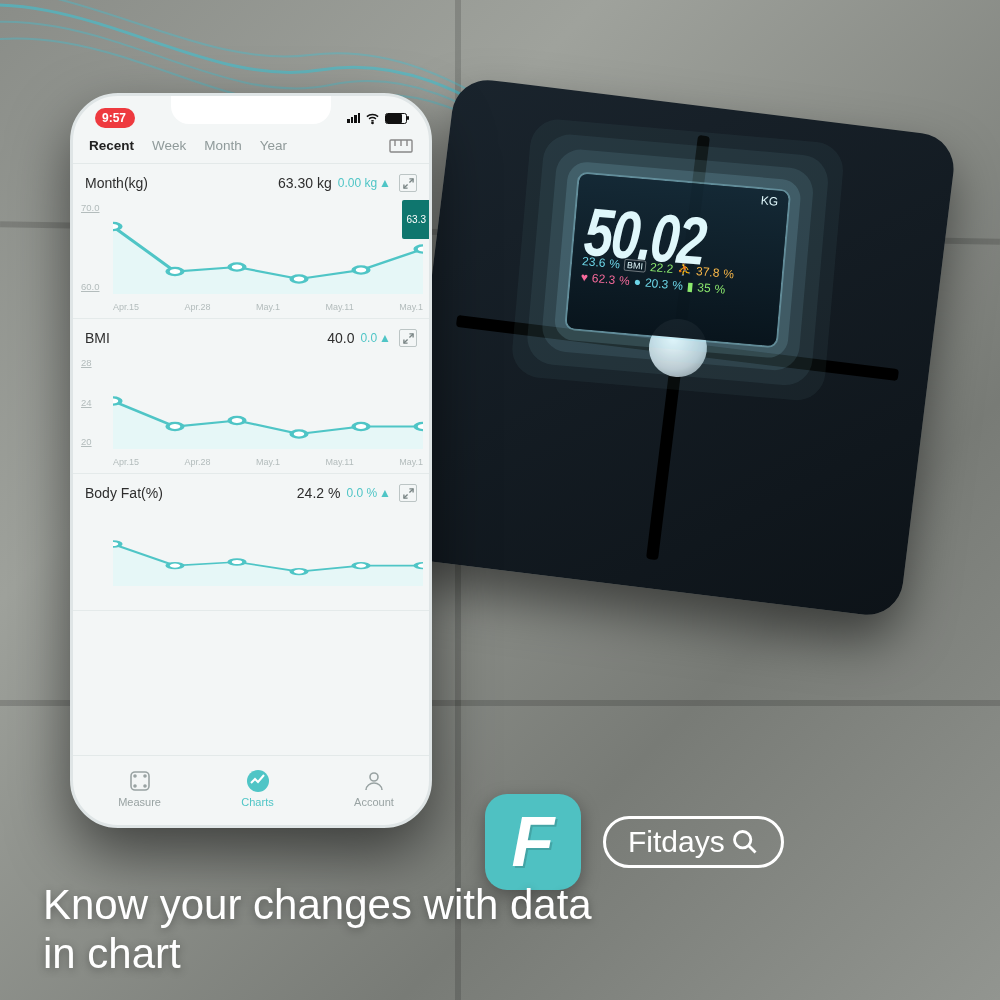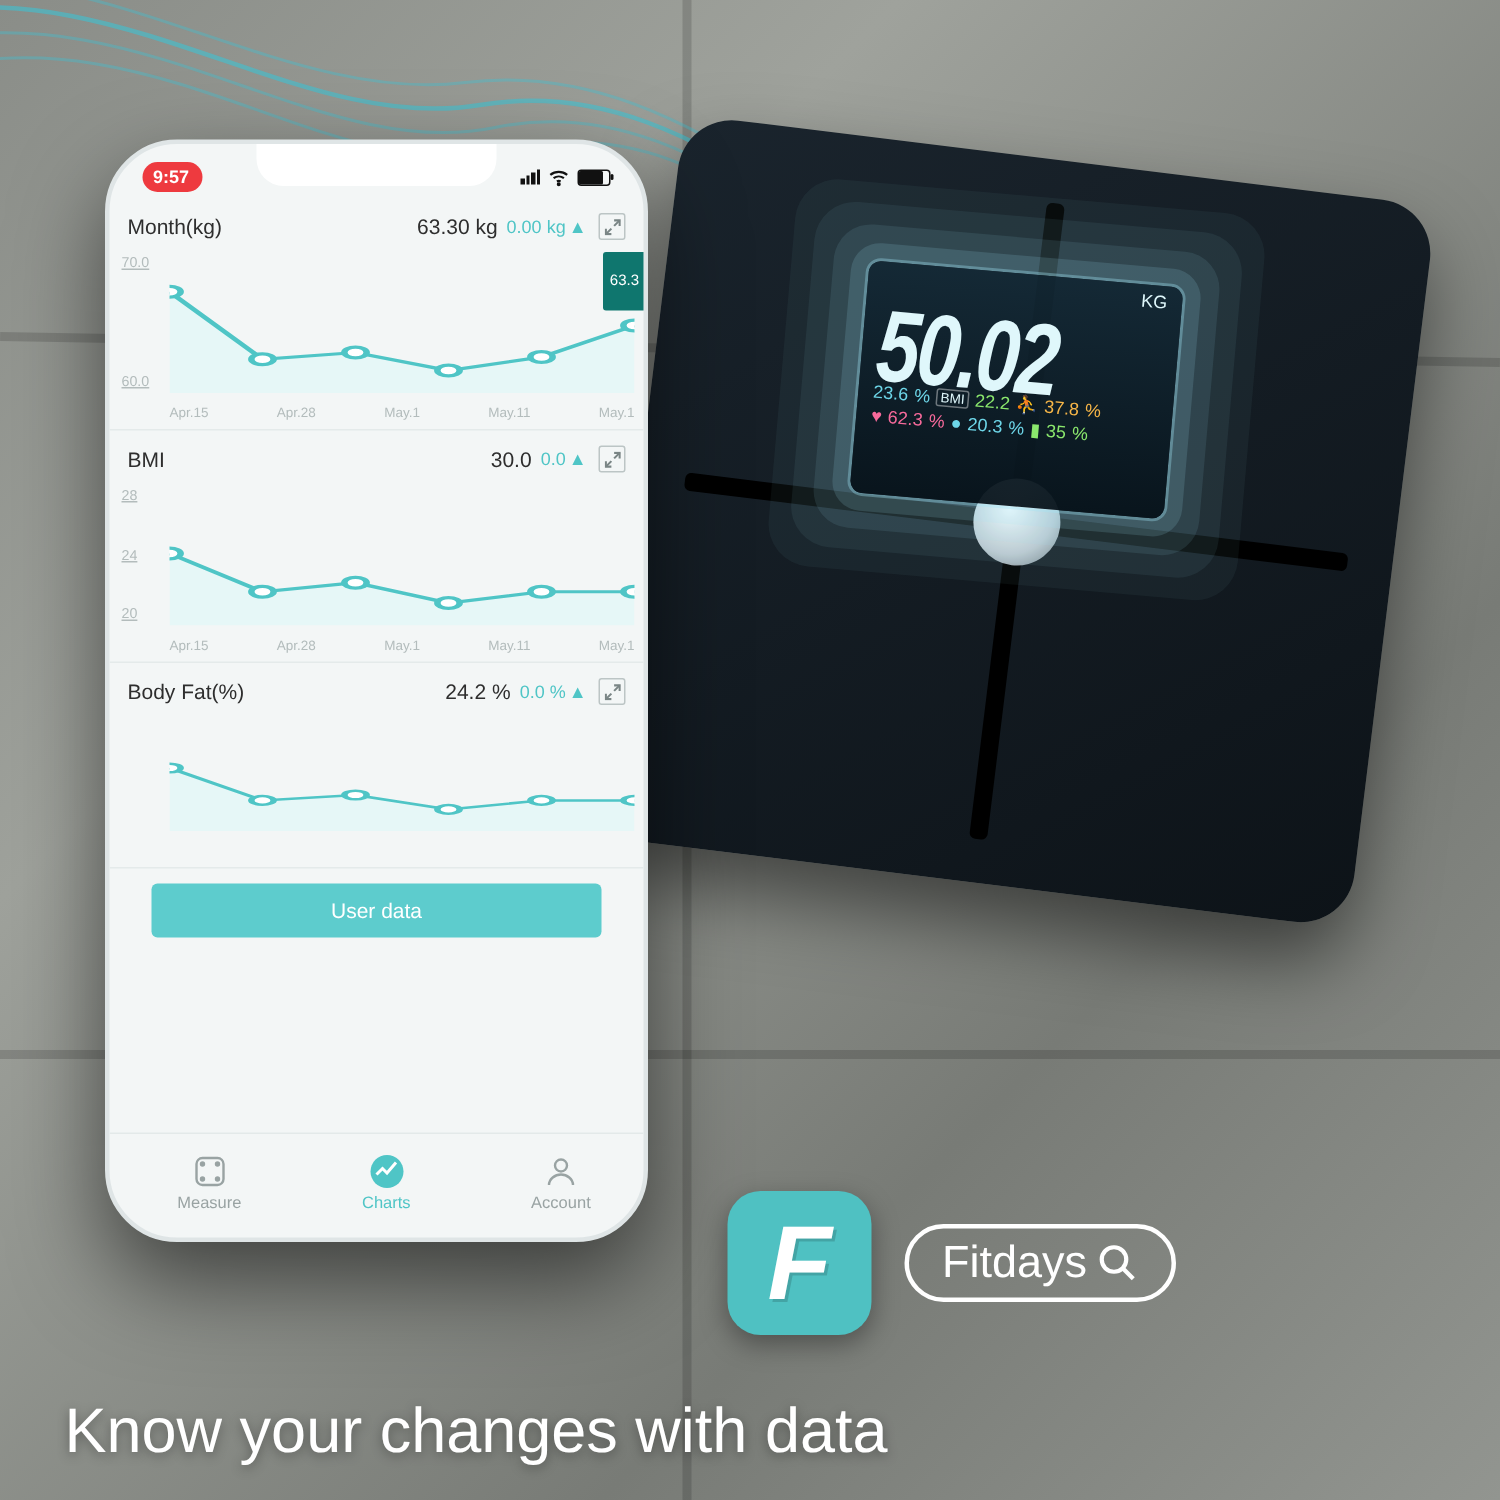--- a/index.html
+++ b/index.html
@@ -195,20 +195,34 @@
           <path d="M6.5 12.5a9 9 0 0 1 11 0"></path>
           <path d="M10 16a4 4 0 0 1 4 0"></path>
           <circle cx="12" cy="19" r="1" fill="#111"></circle>
         </svg>
       <span class="batt">
           <i></i>
         </span>
     </span>
   </div>
 
+  <div class="tabs">
+    <span class="tab-item active">Recent</span>
+    <span class="tab-item">Week</span>
+    <span class="tab-item">Month</span>
+    <span class="tab-item">Year</span>
+    <span class="ruler">
+      <svg viewBox="0 0 24 14" fill="none" stroke-width="1.4">
+          <rect x="1" y="1" width="22" height="12" rx="1"></rect>
+          <line x1="6" y1="1" x2="6" y2="7"></line>
+          <line x1="12" y1="1" x2="12" y2="7"></line>
+          <line x1="18" y1="1" x2="18" y2="7"></line>
+        </svg>
+    </span>
+  </div>
 
   <div class="section">
     <div class="sec-head">
       <span class="metric">Month(kg)</span>
       <span class="spacer"></span>
       <span class="val">63.30 kg</span>
       <span class="delta"><span>0.00 kg</span> ▲</span>
       <span class="expand">
           <svg viewBox="0 0 12 12" fill="none" stroke-width="1.5">
             <path d="M7 1h4v4"></path>
@@ -245,21 +259,21 @@
         <span>May.11</span>
         <span>May.1</span>
       </div>
     </div>
   </div>
 
   <div class="section">
     <div class="sec-head">
       <span class="metric">BMI</span>
       <span class="spacer"></span>
-      <span class="val">30.0</span>
+      <span class="val">40.0</span>
       <span class="delta"><span>0.0</span> ▲</span>
       <span class="expand">
           <svg viewBox="0 0 12 12" fill="none" stroke-width="1.5">
             <path d="M7 1h4v4"></path>
             <path d="M5 11H1V7"></path>
             <path d="M11 1L7 5"></path>
             <path d="M1 11l4-4"></path>
           </svg>
         </span>
     </div>
@@ -319,21 +333,20 @@
               <circle cx="40" cy="40" r="2.4"></circle>
             <circle cx="60" cy="48" r="2.4"></circle>
               <circle cx="80" cy="43" r="2.4"></circle>
               <circle cx="100" cy="43" r="2.4"></circle>
           </g>
         </svg>
       </div>
     </div>
   </div>
 
-  <div class="userdata-btn">User data</div>
 
   <div class="bottom-nav">
     <div class="nav-item">
       <svg viewBox="0 0 24 24" fill="none" stroke="#99a3a3" stroke-width="1.6">
           <rect x="3" y="3" width="18" height="18" rx="4"></rect>
           <circle cx="7" cy="7" r="1" fill="#99a3a3"></circle>
           <circle cx="17" cy="7" r="1" fill="#99a3a3"></circle>
           <circle cx="7" cy="17" r="1" fill="#99a3a3"></circle>
           <circle cx="17" cy="17" r="1" fill="#99a3a3"></circle>
         </svg>
@@ -364,13 +377,14 @@
     <span>Fitdays</span>
     <svg class="search" viewBox="0 0 24 24" fill="none" stroke="#fff" stroke-width="2.4">
         <circle cx="10" cy="10" r="7"></circle>
         <line x1="15" y1="15" x2="21" y2="21"></line>
       </svg>
   </div>
 </div>
 
 <div class="caption">
   <div>Know your changes with data</div>
+  <div>in chart</div>
 </div>
 
 </body></html>

